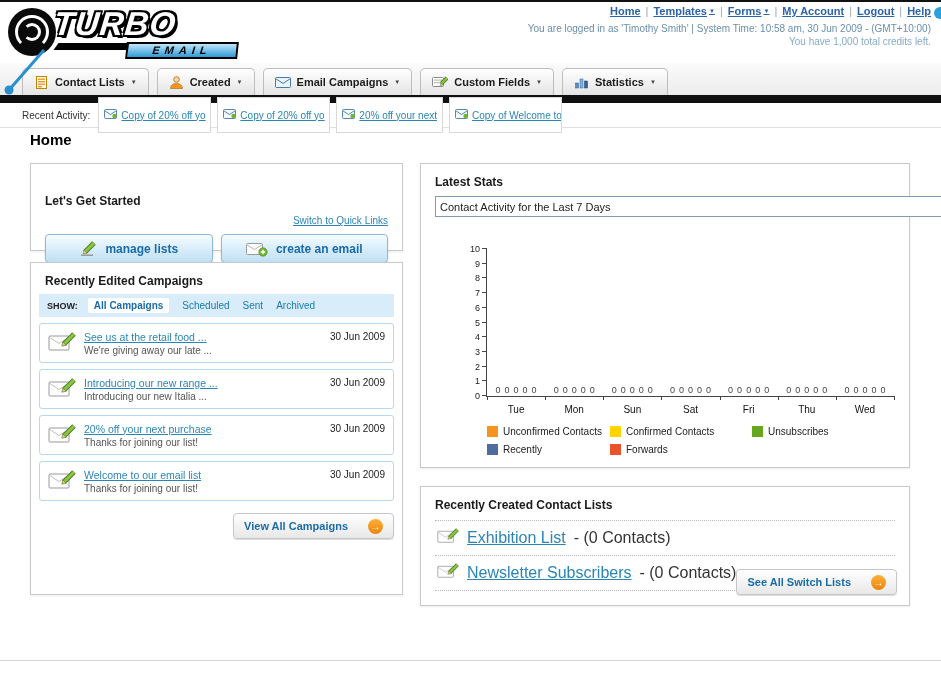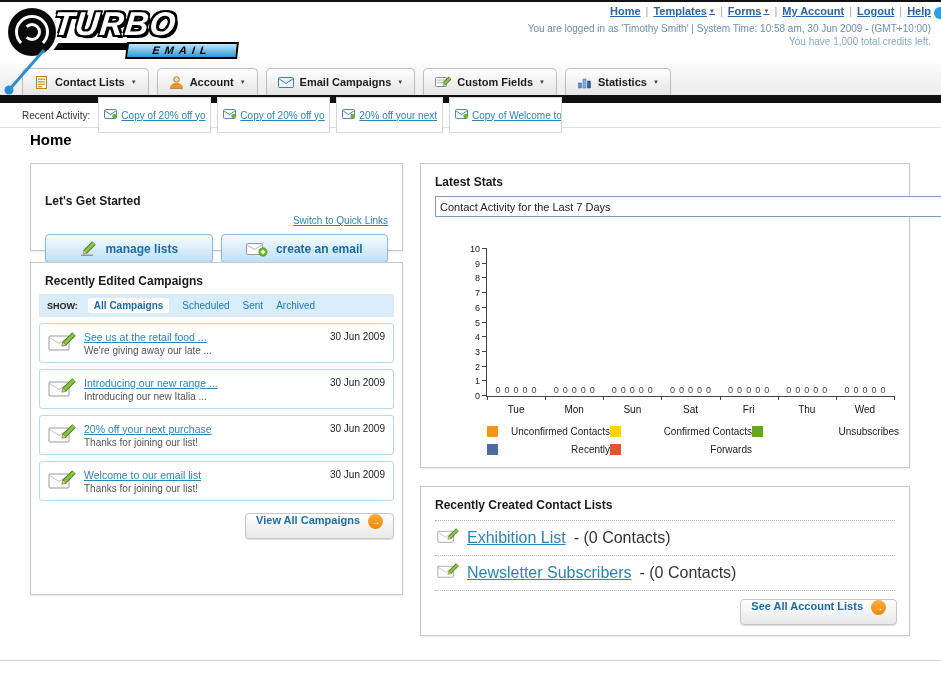--- a/index.html
+++ b/index.html
@@ -71,44 +71,44 @@
   .filters { display:flex; align-items:center; gap:13px; }
   .filter-link { color:#1a7ab0; }
   .filter-link.selected { background:#fff; border-radius:2px; padding:2px 6px; font-weight:bold; color:#1a6ca8; }
   .camp-item { display:flex; align-items:center; gap:8px; margin:6px 8px 0; border:1px solid #b5d9f2; border-radius:3px;
     padding:4px 8px; height:40px; cursor:pointer; background:#fff; }
   .camp-text { display:flex; flex-direction:column; gap:2px; }
   .camp-title { font-size:10.5px; color:#2a85b5; text-decoration:underline; }
   .camp-sub { font-size:10px; color:#555; }
   .camp-date { margin-left:auto; align-self:flex-start; font-size:10px; color:#222; padding-top:3px; }
   .camp-footer { display:flex; justify-content:flex-end; padding:12px 8px 0; }
-  .action-btn { display:inline-flex; gap:8px; height:26px; padding:0 10px; cursor:pointer;
+  .action-btn { display:inline-flex; align-items:center; gap:20px; height:26px; padding:0 10px; cursor:pointer;
     border:1px solid #c6c6c6; border-radius:4px; background:linear-gradient(#ffffff,#e8e8e8);
     font-family:inherit; font-size:11px; font-weight:bold; color:#1a6ca8; box-shadow:0 1px 1px rgba(0,0,0,.15); }
   .arrow-circle { width:15px; height:15px; border-radius:50%; background:linear-gradient(#fcb03c,#ef8407);
     color:#fff; font-size:10px; line-height:15px; text-align:center; font-weight:bold; }
 
   
   .stats-panel { left:420px; top:163px; width:490px; height:305px; }
   .stats-select { position:absolute; left:14px; top:32px; width:534px; height:21px; font-family:inherit; font-size:11px;
     color:#222; border:1px solid #7f9db9; background:#fff; }
   .chart-plot { position:absolute; left:65px; top:85px; width:408px; height:148px;
     border-left:1px solid #444; border-bottom:1px solid #444; }
   .ylab { position:absolute; right:calc(100% + 7px); transform:translateY(50%); font-size:9px; color:#222; }
   .ytick { position:absolute; left:-5px; width:5px; height:1px; background:#444; }
   .xtick { position:absolute; top:100%; width:1px; height:4px; background:#444; }
   .xlab { position:absolute; top:calc(100% + 8px); transform:translateX(-50%); font-size:10px; color:#111; }
   .zgroup { position:absolute; bottom:1px; transform:translateX(-50%); display:flex; gap:4px; font-size:9px; color:#444; }
   .legend { position:absolute; left:66px; top:262px; width:412px; display:grid;
     grid-template-columns:123px 142px 1fr; row-gap:7px; font-size:10px; color:#222; }
-  .legend-entry { display:flex; align-items:center; gap:5px;justify-content:space-between; }
+  .legend-entry { display:flex; align-items:center; gap:5px; }
   .swatch { width:11px; height:11px; display:inline-block; }
 
   
-  .cl-panel { left:420px; top:486px; width:490px; height:150px; }
+  .cl-panel { left:420px; top:486px; width:490px; height:120px; }
   .cl-list { margin:2px 14px 0; border-top:1px dotted #bbb; }
   .cl-item { display:flex; align-items:center; gap:8px; padding:6px 2px; border-bottom:1px dotted #bbb; font-size:16px; cursor:pointer; }
   .cl-item .cl-icon svg { width:22px; height:18px; }
   .cl-name { color:#2a85b5; text-decoration:underline; }
   .cl-detail { color:#333; }
   .cl-btn { position:absolute; right:12px; bottom:10px; }
 
   .page-bottom { position:absolute; left:0; top:660px; width:100%; border-top:1px solid #d5d5d5; }
 </style>
 </head>
@@ -175,21 +175,21 @@
         <span class="tab-label">Contact Lists</span>
         <span class="caret">▼</span>
       </div>
       <div class="nav-tab">
         <span class="tab-icon">
           <svg width="15" height="15" viewBox="0 0 15 15">
             <circle cx="7.5" cy="4.5" r="2.8" fill="#fcd7a8" stroke="#b77b33"></circle>
             <path d="M1.5 13.5c0-3.2 2.7-5 6-5s6 1.8 6 5z" fill="#f7941d" stroke="#b77b33" stroke-width="0.8"></path>
           </svg>
         </span>
-        <span class="tab-label">Account</span>
+        <span class="tab-label">Created</span>
         <span class="caret">▼</span>
       </div>
       <div class="nav-tab">
         <span class="tab-icon">
           <svg width="16" height="13" viewBox="0 0 16 13">
             <rect x="0.5" y="1.5" width="15" height="10" rx="1" fill="#eaf4fc" stroke="#4a7aa8"></rect>
             <path d="M0.5 2.5l7.5 5 7.5-5" fill="none" stroke="#4a7aa8"></path>
           </svg>
         </span>
         <span class="tab-label">Email Campaigns</span>
@@ -512,19 +512,19 @@
               <path d="M1 6l10 6.5L21 6" fill="none" stroke="#c0c0c0"></path>
               <line x1="26" y1="3" x2="16" y2="13" stroke="#4e7d2a" stroke-width="5"></line>
               <line x1="26" y1="3" x2="16" y2="13" stroke="#8cc63f" stroke-width="3"></line>
               <path d="M13.8 15.2l4.4-0.9-3.4-3.4z" fill="#e8c87a" stroke="#4e7d2a" stroke-width="0.6"></path>
             </svg></span>
           <a class="cl-name">Newsletter Subscribers</a>
           <span class="cl-detail">- (0 Contacts)</span>
         </div>
       </div>
     <button class="action-btn cl-btn">
-      <span>See All Account Lists</span>
+      <span>See All Switch Lists</span>
       <span class="arrow-circle">→</span>
     </button>
   </div>
 
   <div class="page-bottom"></div>
 </div>
 
 </body></html>

